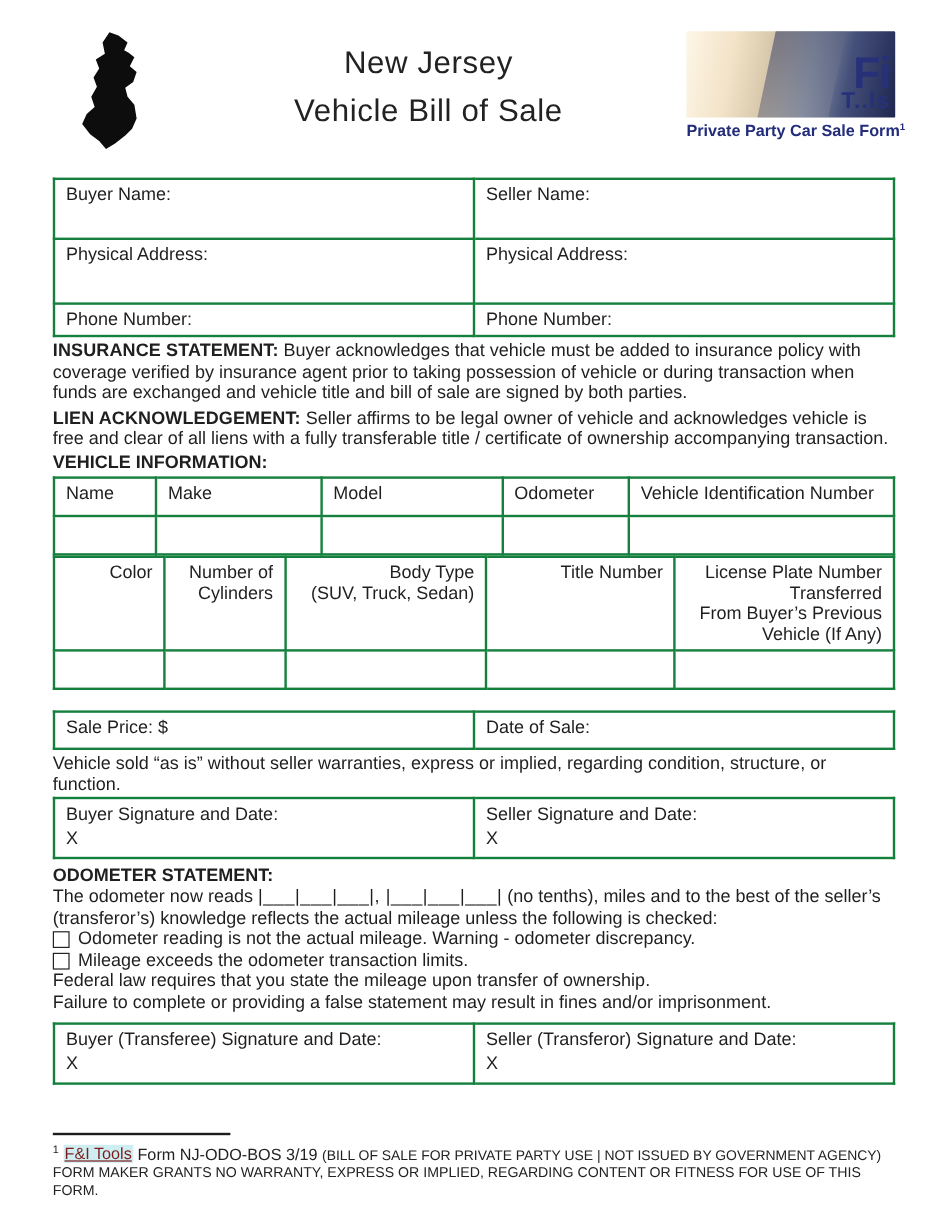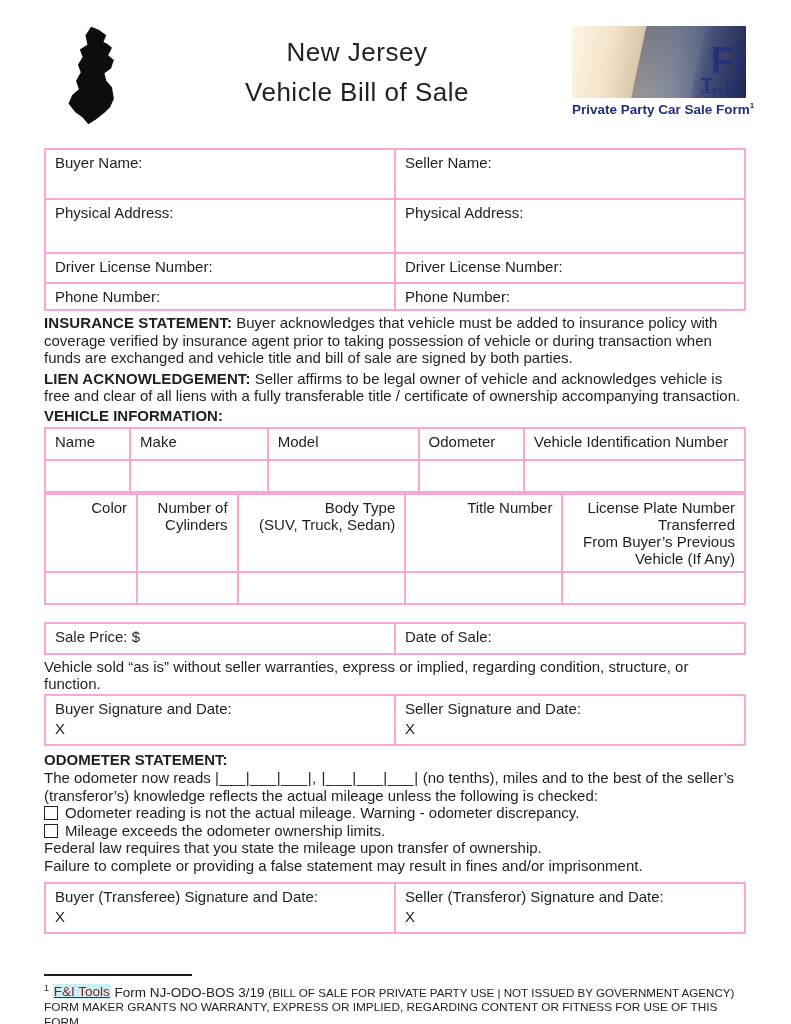--- a/index.html
+++ b/index.html
@@ -16,26 +16,26 @@
   .logo-block{flex:0 0 auto;width:174px;margin-top:2px;}
   .logo-photo{
     width:174px;height:72px;position:relative;border-radius:1px;
     background:linear-gradient(100deg,#fdf6e7 0%,#f3e3c8 22%,#d9c9ad 38%,#8d96a8 58%,#45507a 76%,#1f2750 100%);
     overflow:hidden;
   }
   .logo-photo:before{content:"";position:absolute;left:38%;top:-10%;width:34%;height:130%;
     background:linear-gradient(115deg,rgba(40,50,90,.55),rgba(230,220,200,.15));transform:skewX(-12deg);}
   .logo-type{position:absolute;right:4px;top:16px;text-align:right;color:#26317a;line-height:1;}
   .logo-type .l1{font-size:37px;font-weight:bold;letter-spacing:-1px;display:block;}
-  .logo-type .l2{font-size:19px;font-weight:bold;display:block;margin-top:-4px;letter-spacing:1px;text-decoration:underline;}
+  .logo-type .l2{font-size:19px;font-weight:bold;display:block;margin-top:-4px;letter-spacing:1px;}
   .logo-caption{font-size:13.5px;font-weight:bold;color:#232d7a;margin-top:3px;white-space:nowrap;}
   .logo-caption sup{font-size:8px;}
   
   table{border-collapse:collapse;width:100%;table-layout:fixed;}
-  td{border:2px solid #f9a8d4;font-size:15px;padding:4px 9px;vertical-align:top;}
+  td{border:2px solid #15803d;font-size:15px;padding:4px 9px;vertical-align:top;}
   .parties{margin-top:16px;}
   .parties tr.r1 td{height:40px;}
   .parties tr.r2 td{height:44px;}
   .parties tr.r3 td{height:20px;}
   .parties tr.r4 td{height:17px;}
   
   .para{font-size:15px;line-height:17.6px;margin:3px 0 0 0;}
   .para b{letter-spacing:.1px;}
   .sec-head{font-size:15px;font-weight:bold;line-height:18px;margin-top:2px;}
   
@@ -97,24 +97,20 @@
   <table class="parties">
     <tbody>
         <tr class="r1">
       <td style="width:50%;">Buyer Name:</td>
       <td style="width:50%;">Seller Name:</td>
     </tr>
     <tr class="r2">
       <td>Physical Address:</td>
       <td>Physical Address:</td>
     </tr>
-    <tr class="r3">
-      <td>Driver License Number:</td>
-      <td>Driver License Number:</td>
-    </tr>
     <tr class="r4">
       <td>Phone Number:</td>
       <td>Phone Number:</td>
     </tr>
   </tbody>
     </table>
 
   <p class="para"><b>INSURANCE STATEMENT:</b><span> Buyer acknowledges that vehicle must be added to insurance policy with coverage verified by insurance agent prior to taking possession of vehicle or during transaction when funds are exchanged and vehicle title and bill of sale are signed by both parties.</span></p>
   <p class="para"><b>LIEN ACKNOWLEDGEMENT:</b><span> Seller affirms to be legal owner of vehicle and acknowledges vehicle is free and clear of all liens with a fully transferable title / certificate of ownership accompanying transaction.</span></p>
 
@@ -193,21 +189,21 @@
     </table>
 
   <div class="odo-head">ODOMETER STATEMENT:</div>
   <div class="odo-body"><span>The odometer now reads </span><span class="boxes">|___|___|___|, |___|___|___|</span><span> (no tenths), miles and to the best of the seller’s (transferor’s) knowledge reflects the actual mileage unless the following is checked:</span></div>
   <div class="chk-line">
     <span class="chk"></span>
     <span>Odometer reading is not the actual mileage. Warning - odometer discrepancy.</span>
   </div>
   <div class="chk-line">
     <span class="chk"></span>
-    <span>Mileage exceeds the odometer ownership limits.</span>
+    <span>Mileage exceeds the odometer transaction limits.</span>
   </div>
   <div class="odo-body">Federal law requires that you state the mileage upon transfer of ownership.</div>
   <div class="odo-body">Failure to complete or providing a false statement may result in fines and/or imprisonment.</div>
 
   <table class="sig2">
     <tbody>
         <tr>
       <td style="width:50%"><span>Buyer (Transferee) Signature and Date:</span><span class="xmark sig-x" style="display:block;margin-top:3px;">X</span></td>
       <td style="width:50%"><span>Seller (Transferor) Signature and Date:</span><span class="xmark sig-x" style="display:block;margin-top:3px;">X</span></td>
     </tr>

